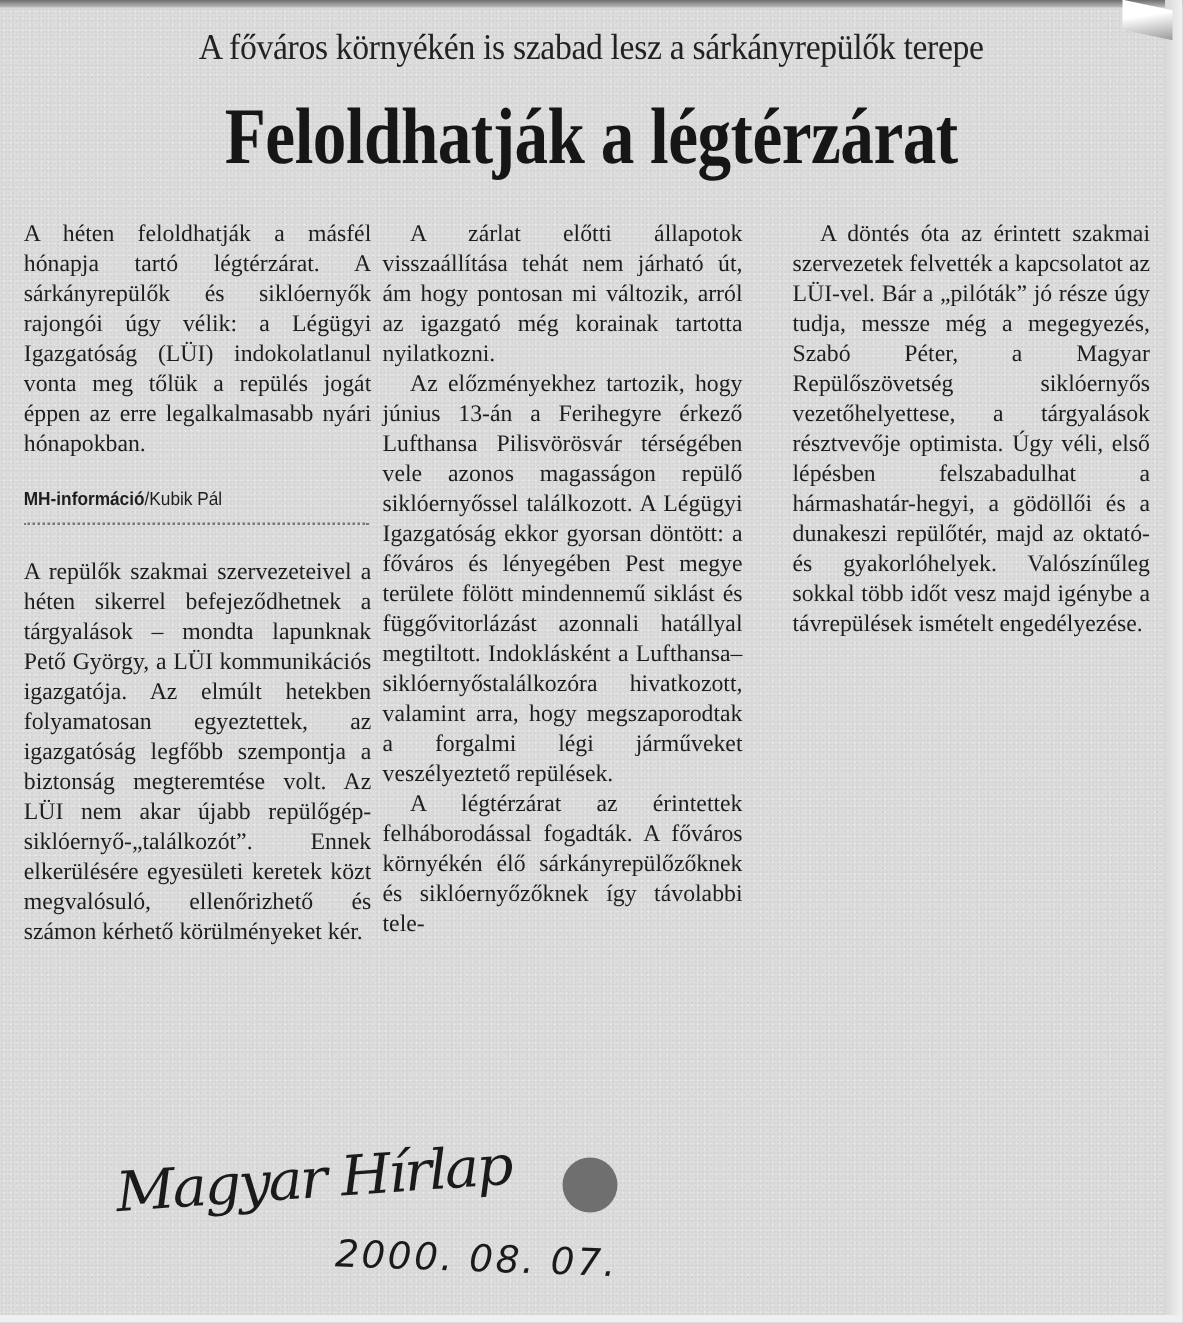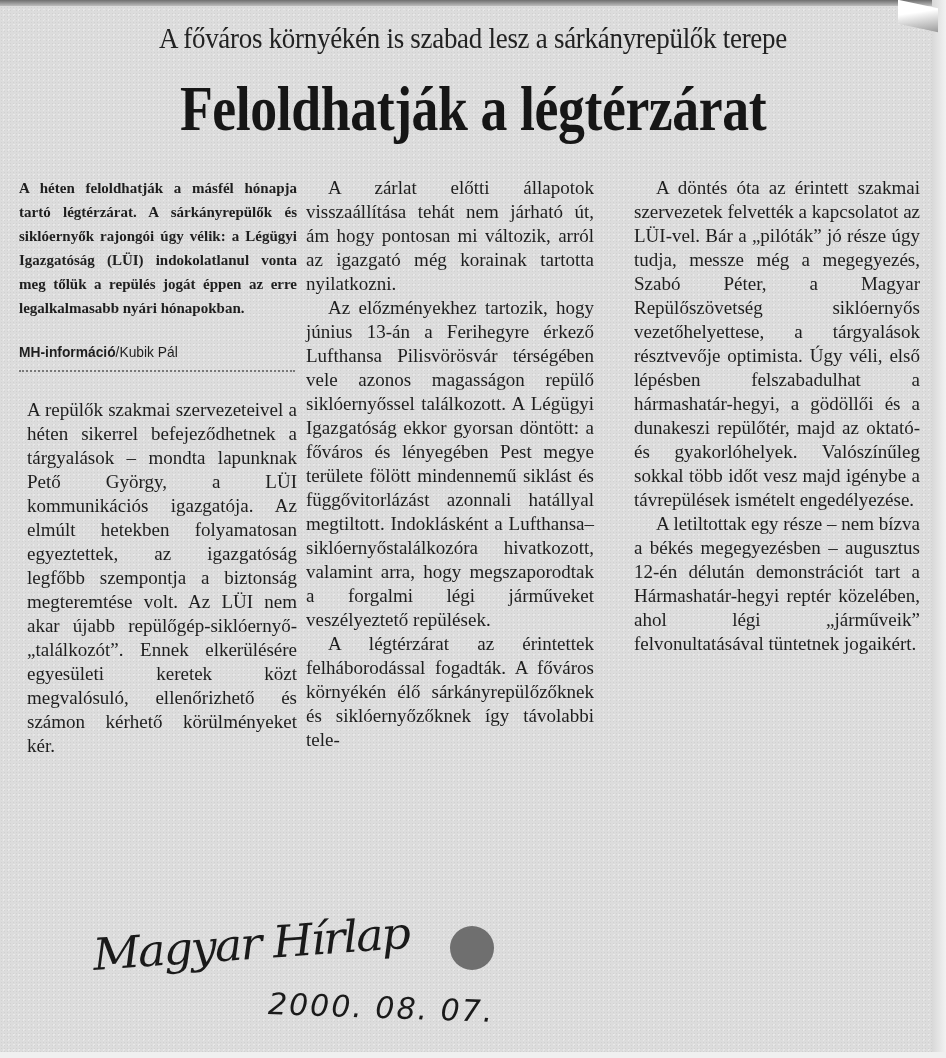--- a/index.html
+++ b/index.html
@@ -56,37 +56,37 @@
       font-size: 19px; line-height: 24px;
       text-align: justify;
       hyphens: manual;
     }
     .col p { margin: 0; text-indent: 0; }
     .col p.indent { text-indent: 22px; }
     .col1 { left: 19px; width: 278px; }
     .col2 { left: 306px; width: 288px; }
     .col3 { left: 634px; width: 286px; }
     .lead {
-      font-weight: bold; font-size: 15px; line-height: 24px;
+      font-weight: normal; font-size: 19px; line-height: 24px;
       text-align: justify;
       margin: 0;
     }
     .byline {
       margin-top: 20px;
       font-family: "Liberation Sans", "DejaVu Sans", sans-serif;
       font-size: 15px;
       transform: scaleX(0.92); transform-origin: left center;
     }
     .byline .org { font-weight: bold; }
     .dots {
       margin-top: 6px; height: 0;
       border-top: 2px dotted #777;
       width: 276px;
     }
-    .col1 .body-text { margin-top: 26px; margin-left: 8px; }
+    .col1 .body-text { margin-top: 26px; }
     .signature {
       position: absolute; left: 100px; top: 918px;
       font-family: "DejaVu Serif", serif; font-style: italic;
       font-size: 44px; color: #1a1a1a;
       transform: rotate(-4deg) scaleX(1.05);
       letter-spacing: -2px;
     }
     .date-note {
       position: absolute; left: 268px; top: 990px;
       font-family: "DejaVu Sans", sans-serif; font-style: italic;
@@ -124,18 +124,17 @@
 </div>
 
 <div class="col col2">
   <p class="indent">A zárlat előtti állapotok visszaállítása tehát nem járható út, ám hogy pontosan mi változik, arról az igazgató még korainak tartotta nyilatkozni.</p>
   <p class="indent">Az előzményekhez tartozik, hogy június 13-án a Ferihegyre érkező Lufthansa Pilisvörösvár térségében vele azonos magasságon repülő siklóernyőssel találkozott. A Légügyi Igazgatóság ekkor gyorsan döntött: a főváros és lényegében Pest megye területe fölött mindennemű siklást és függővitorlázást azonnali hatállyal megtiltott. Indoklásként a Lufthansa–siklóernyőstalálkozóra hivatkozott, valamint arra, hogy megszaporodtak a forgalmi légi járműveket veszélyeztető repülések.</p>
   <p class="indent">A légtérzárat az érintettek felháborodással fogadták. A főváros környékén élő sárkányrepülőzőknek és siklóernyőzőknek így távolabbi tele-</p>
 </div>
 
 <div class="col col3">
   <p class="indent">A döntés óta az érintett szakmai szervezetek felvették a kapcsolatot az LÜI-vel. Bár a „pilóták” jó része úgy tudja, messze még a megegyezés, Szabó Péter, a Magyar Repülőszövetség siklóernyős vezetőhelyettese, a tárgyalások résztvevője optimista. Úgy véli, első lépésben felszabadulhat a hármashatár-hegyi, a gödöllői és a dunakeszi repülőtér, majd az oktató- és gyakorlóhelyek. Valószínűleg sokkal több időt vesz majd igénybe a távrepülések ismételt engedélyezése.</p>
-  <p class="indent">A letiltottak egy része – nem bízva a békés megegyezésben – augusztus 12-én délután demonstrációt tart a Hármashatár-hegyi reptér közelében, ahol légi „járműveik” felvonultatásával tüntetnek jogaikért.</p>
 </div>
 
 <div class="signature">Magyar Hírlap</div>
 <div class="hole-punch"></div>
 <div class="date-note">2000. 08. 07.</div>
 
 </body></html>

